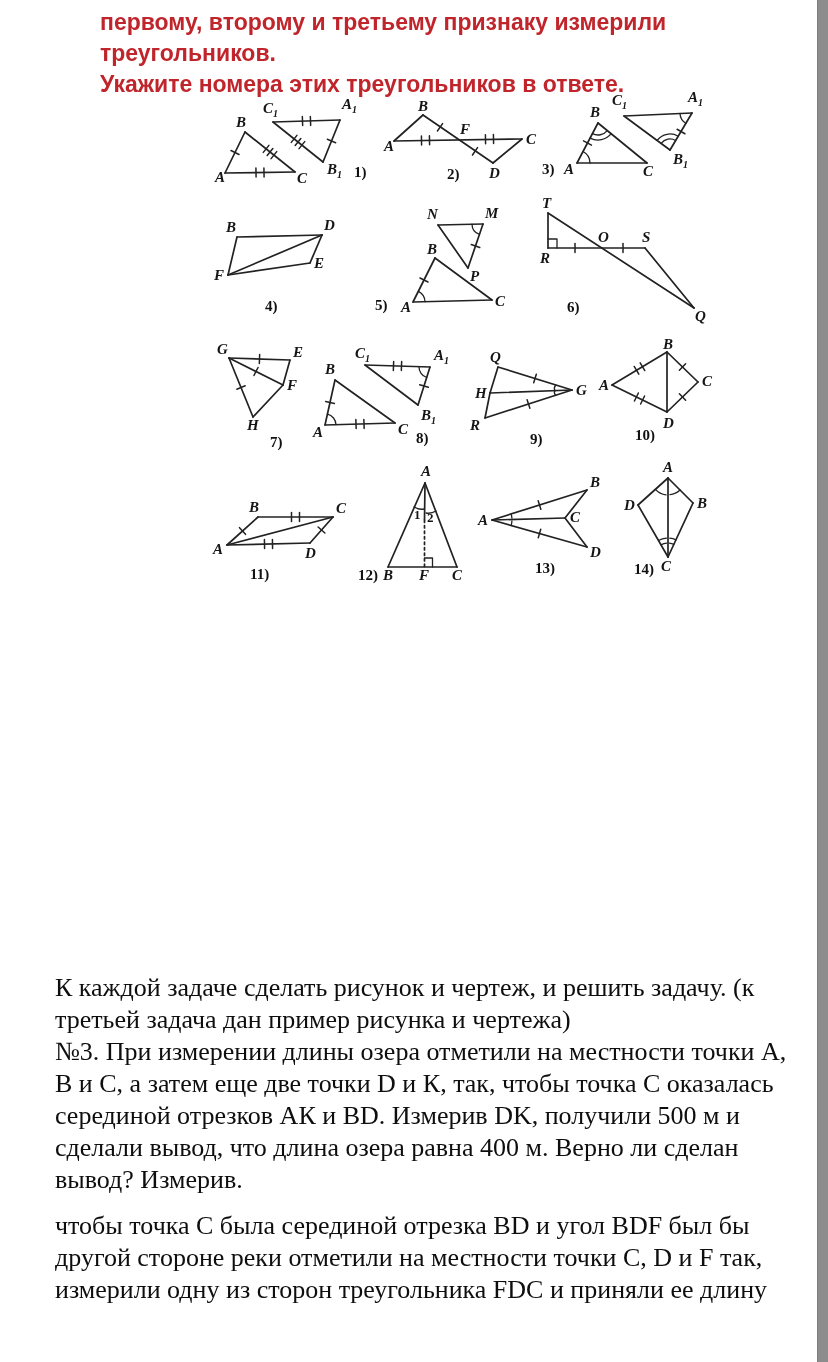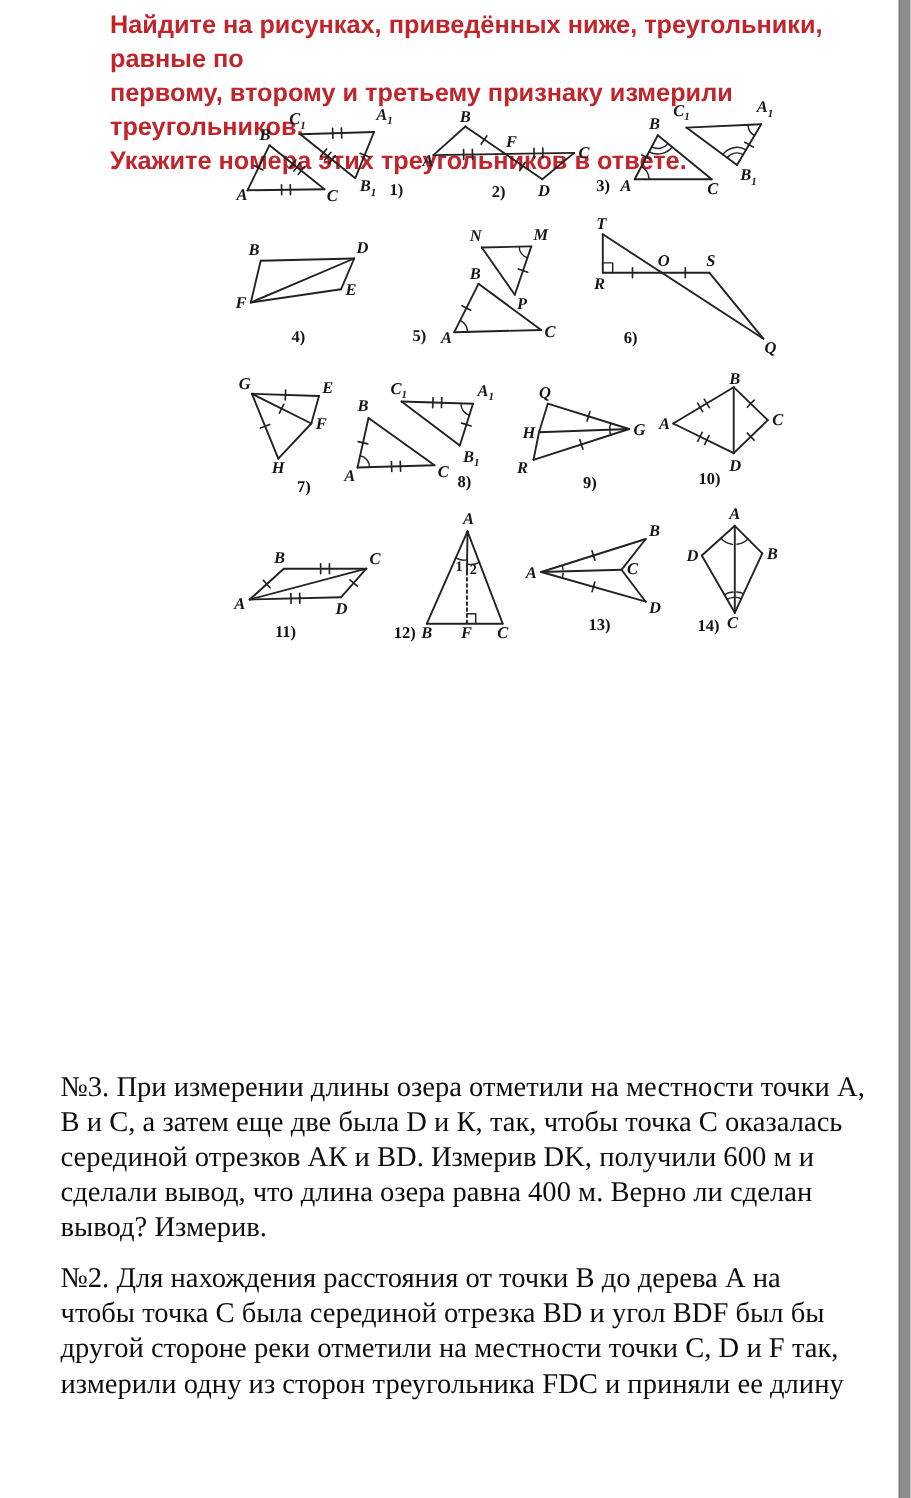--- a/index.html
+++ b/index.html
@@ -22,21 +22,20 @@
   .problems p{margin:0;}
   .problems p.gap{margin-top:14px;}
 </style>
 </head>
 <body>
 
 <div class="page">
   <div class="edge"></div>
 
   <div class="header">
-    <div>Найдите на рисунках, приведённых ниже, треугольники, равные по</div>
     <div>первому, второму и третьему признаку измерили треугольников.</div>
     <div>Укажите номера этих треугольников в ответе.</div>
   </div>
 
   <div class="figwrap">
 
     <svg style="left:193px;top:93px" width="182" height="92" viewBox="0 0 182 92">
       <g class="geo">
         <line x1="32" y1="80" x2="52" y2="39"></line>
           <line x1="52" y1="39" x2="102" y2="79"></line>
@@ -330,27 +329,30 @@
       <text class="vl" x="24" y="50">D</text>
       <text class="vl" x="97" y="48">B</text>
       <text class="vl" x="61" y="111">C</text>
       <text class="num" x="34" y="114">14)</text>
     </svg>
 
   </div>
 
   <div class="problems">
     <p>
+      <span style="display:block">К каждой задаче сделать рисунок и чертеж, и решить задачу. (к</span>
+      <span style="display:block">третьей задача дан пример рисунка и чертежа)</span>
+    </p>
+    <p>
       <span style="display:block">№3. При измерении длины озера отметили на местности точки А,</span>
-      <span style="display:block">В и С, а затем еще две была D и К, так, чтобы точка С оказалась</span>
-      <span style="display:block">серединой отрезков АК и BD. Измерив DK, получили 600 м и</span>
+      <span style="display:block">В и С, а затем еще две точки D и К, так, чтобы точка С оказалась</span>
+      <span style="display:block">серединой отрезков АК и BD. Измерив DK, получили 500 м и</span>
       <span style="display:block">сделали вывод, что длина озера равна 400 м. Верно ли сделан</span>
       <span style="display:block">вывод? Измерив.</span>
     </p>
     <p class="gap">
-      <span style="display:block">№2. Для нахождения расстояния от точки В до дерева А на</span>
       <span style="display:block">чтобы точка С была серединой отрезка BD и угол BDF был бы</span>
       <span style="display:block">другой стороне реки отметили на местности точки C, D и F так,</span>
       <span style="display:block">измерили одну из сторон треугольника FDC и приняли ее длину</span>
 
     </p>
   </div>
 </div>
 
 </body></html>

